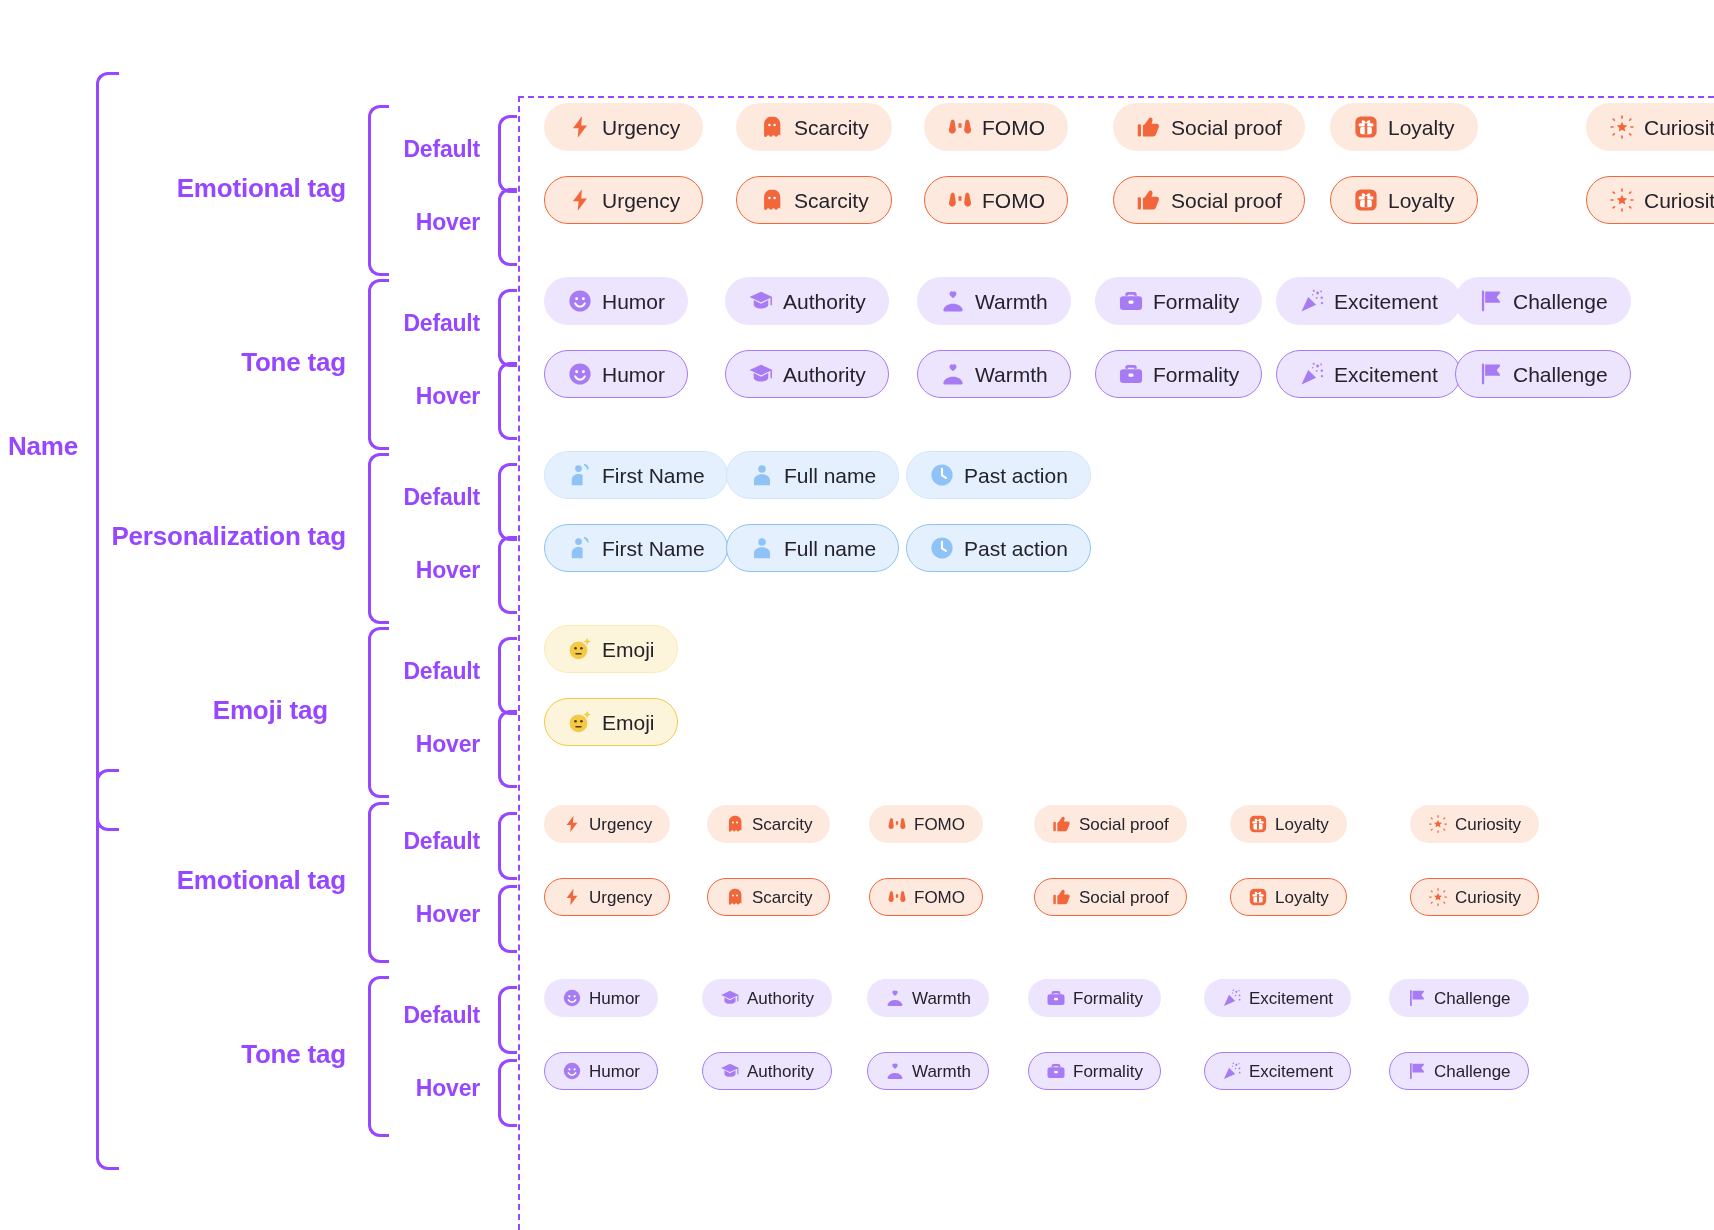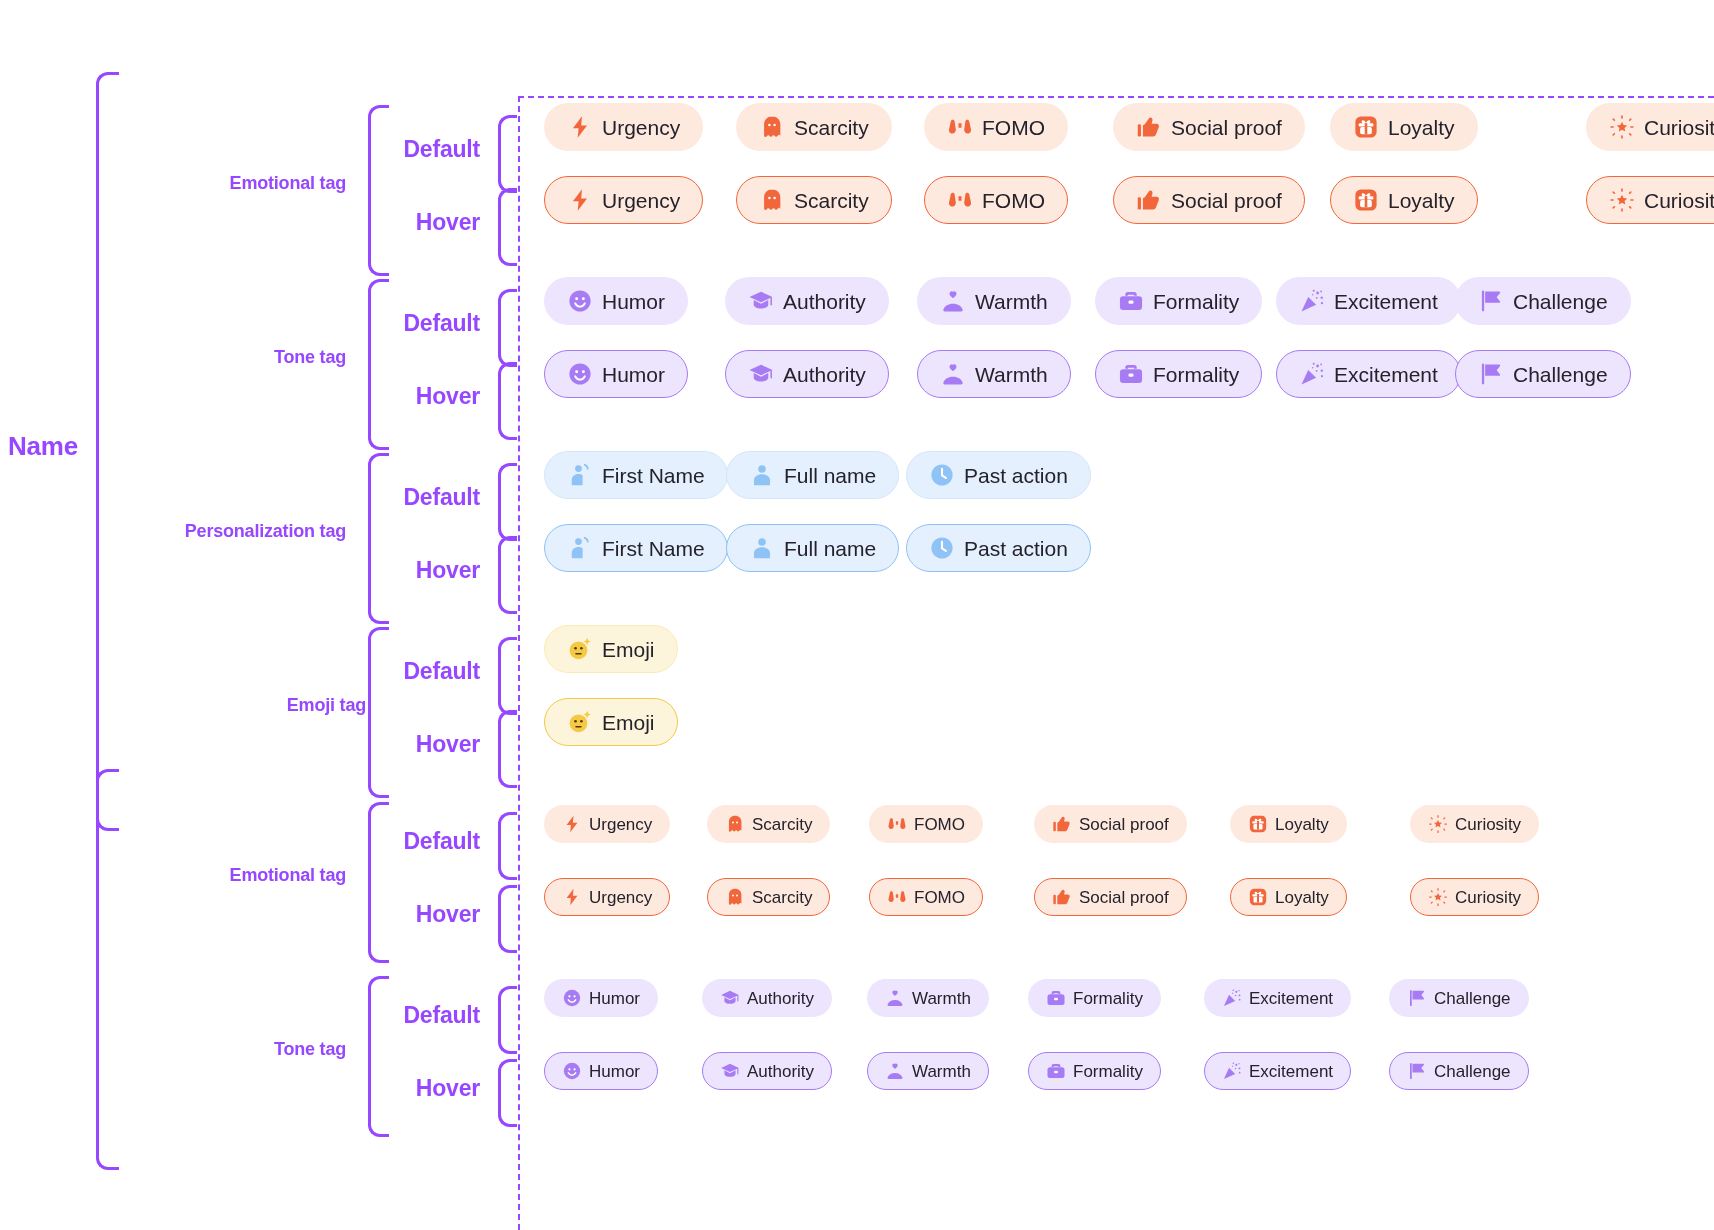--- a/index.html
+++ b/index.html
@@ -10,21 +10,21 @@
   }
   .canvas{position:relative;width:1566px;height:1230px;}
 
   
   .brk{position:absolute;border:3px solid #9747FF;border-right:none;border-radius:12px 0 0 12px;}
   .vdash{position:absolute;border-left:2.5px dashed #9747FF;}
   .hdash{position:absolute;border-top:2.5px dashed #9747FF;}
 
   .lbl{position:absolute;color:#9747FF;font-weight:bold;white-space:nowrap;letter-spacing:-0.2px;}
   .lbl.size-label{font-size:26px;}
-  .lbl.group-label{font-size:18px;}
+  .lbl.group-label{font-size:26px;}
   .lbl.state-label{font-size:23px;}
   .lbl.right{transform:translateX(-100%);}
 
   
   .row{position:absolute;display:flex;align-items:center;}
   .pill{
     display:inline-flex;align-items:center;gap:9px;
     border-radius:999px;border:1.6px solid transparent;
     box-sizing:border-box;white-space:nowrap;
     color:#24222B;
@@ -83,21 +83,21 @@
       <div class="brk" style="left: 498px; top: 986px; width: 16px; height: 62px;"></div>
       <div class="lbl state-label right" style="left: 480px; top: 1075px;">Hover</div>
       <div class="brk" style="left: 498px; top: 1059px; width: 16px; height: 62px;"></div>
       <div class="brk" style="left: 368px; top: 105px; width: 18px; height: 165px;"></div>
       <div class="lbl group-label right" style="left: 346px; top: 172.5px;">Emotional tag</div>
       <div class="brk" style="left: 368px; top: 279px; width: 18px; height: 165px;"></div>
       <div class="lbl group-label right" style="left: 346px; top: 346.5px;">Tone tag</div>
       <div class="brk" style="left: 368px; top: 453px; width: 18px; height: 165px;"></div>
       <div class="lbl group-label right" style="left: 346px; top: 520.5px;">Personalization tag</div>
       <div class="brk" style="left: 368px; top: 627px; width: 18px; height: 165px;"></div>
-      <div class="lbl group-label right" style="left: 366px; top: 694.5px;">Emoji tag</div>
+      <div class="lbl group-label right" style="left: 328px; top: 694.5px;">Emoji tag</div>
       <div class="brk" style="left: 368px; top: 802px; width: 18px; height: 155px;"></div>
       <div class="lbl group-label right" style="left: 346px; top: 864.5px;">Emotional tag</div>
       <div class="brk" style="left: 368px; top: 976px; width: 18px; height: 155px;"></div>
       <div class="lbl group-label right" style="left: 346px; top: 1038.5px;">Tone tag</div>
       <div class="brk" style="left: 96px; top: 72px; width: 20px; height: 753px;"></div>
       <div class="lbl size-label right" style="left: 78px; top: 430.5px;">Name</div>
       <div class="brk" style="left: 96px; top: 769px; width: 20px; height: 395px;"></div>
       <div class="vdash" style="left: 518px; top: 96px; height: 1134px;"></div>
       <div class="hdash" style="left: 518px; top: 96px; width: 1196px;"></div>
     </div>

